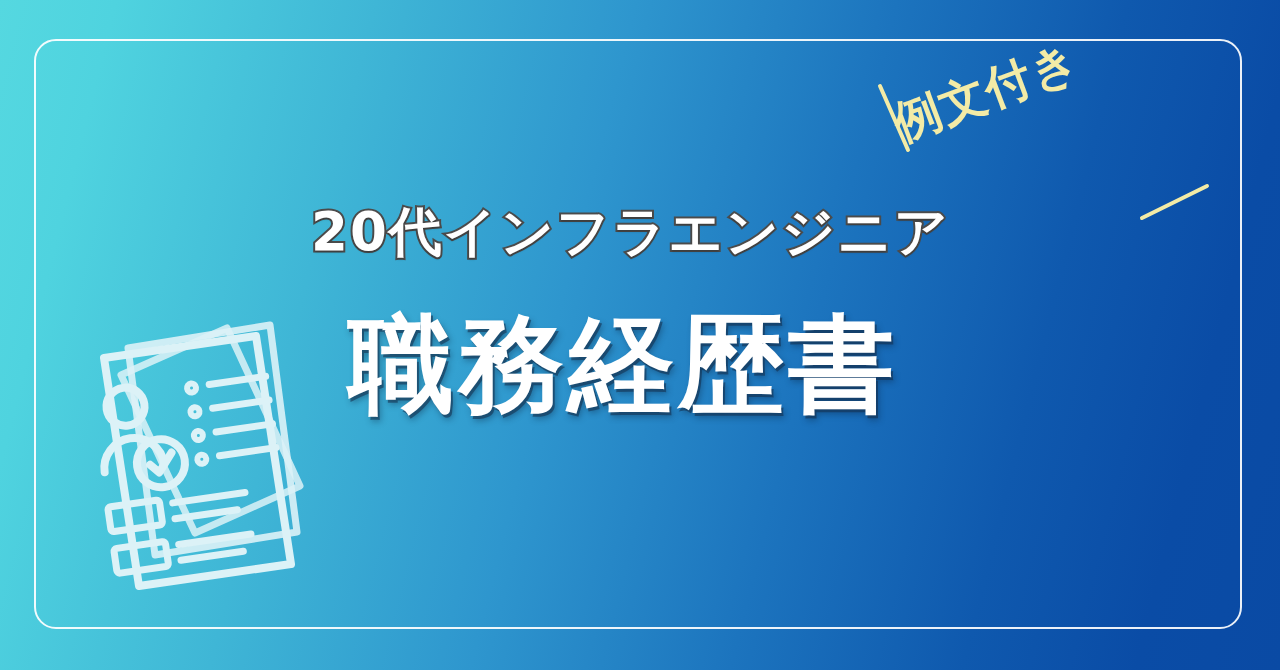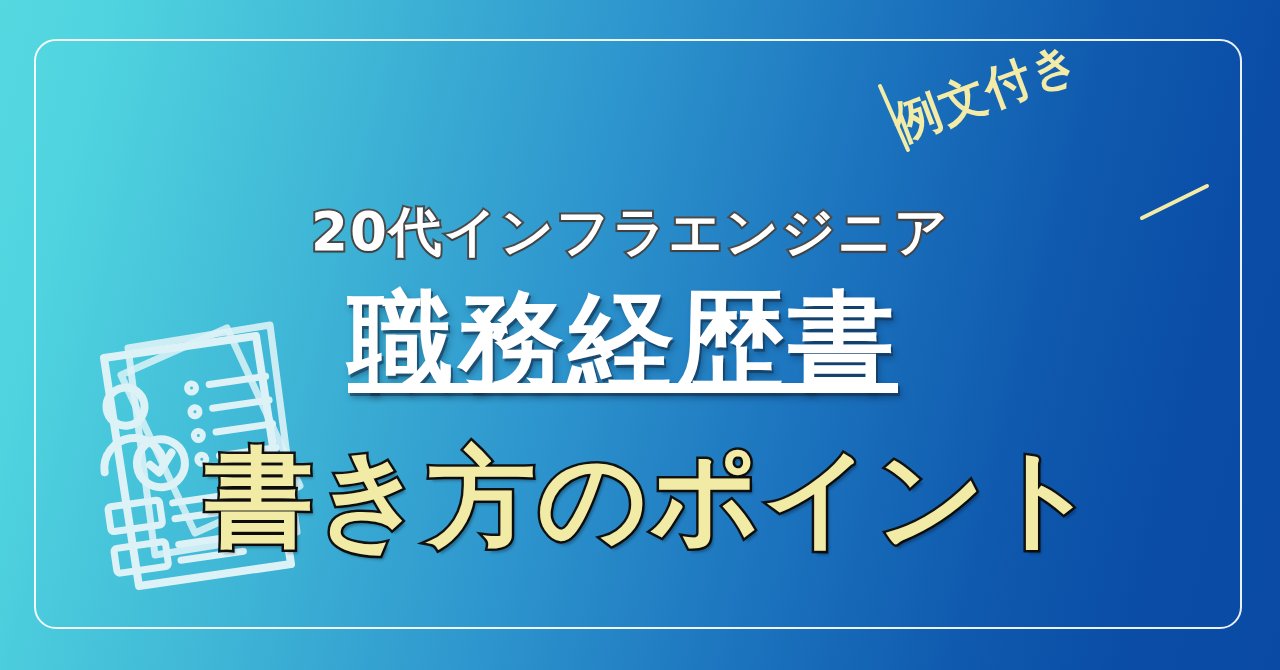--- a/index.html
+++ b/index.html
@@ -99,28 +99,27 @@
     letter-spacing: 2px;
     color: #ffffff;
     -webkit-text-stroke: 4px #4B4B4B;
     paint-order: stroke fill;
     text-shadow: 0 2px 2px rgba(0,0,0,0.18);
   }
 
   
   #title-main {
     left: 348px;
-    top: 288px;
+    top: 312px;
     font-size: 106px;
     letter-spacing: 4px;
     color: #ffffff;
     text-shadow:
        2px 3px 0 rgba(20,45,75,0.55),
        3px 5px 6px rgba(10,30,55,0.35);
-    text-decoration: underline;
   }
 
   
   #title-sub {
     left: 205px;
     top: 444px;
     font-size: 108px;
     letter-spacing: 2px;
     color: #F2EBA6;
     -webkit-text-stroke: 5px #121212;
@@ -180,16 +179,15 @@
     <svg viewBox="0 0 360 165" xmlns="http://www.w3.org/2000/svg">
       <line x1="14" y1="14" x2="42" y2="78" stroke="#F3EBA6" stroke-width="4" stroke-linecap="round"></line>
       <line x1="276" y1="146" x2="341" y2="114" stroke="#F3EBA6" stroke-width="4" stroke-linecap="round"></line>
     </svg>
     <div id="badge-text">例文付き</div>
   </div>
 
   <div id="headline">
     <div class="line" id="subtitle">20代インフラエンジニア</div>
     <div class="line" id="title-main">職務経歴書</div>
-    <div class="line" id="title-sub">書き方のポイント</div>
   </div>
 
 </div>
 
 </body></html>

